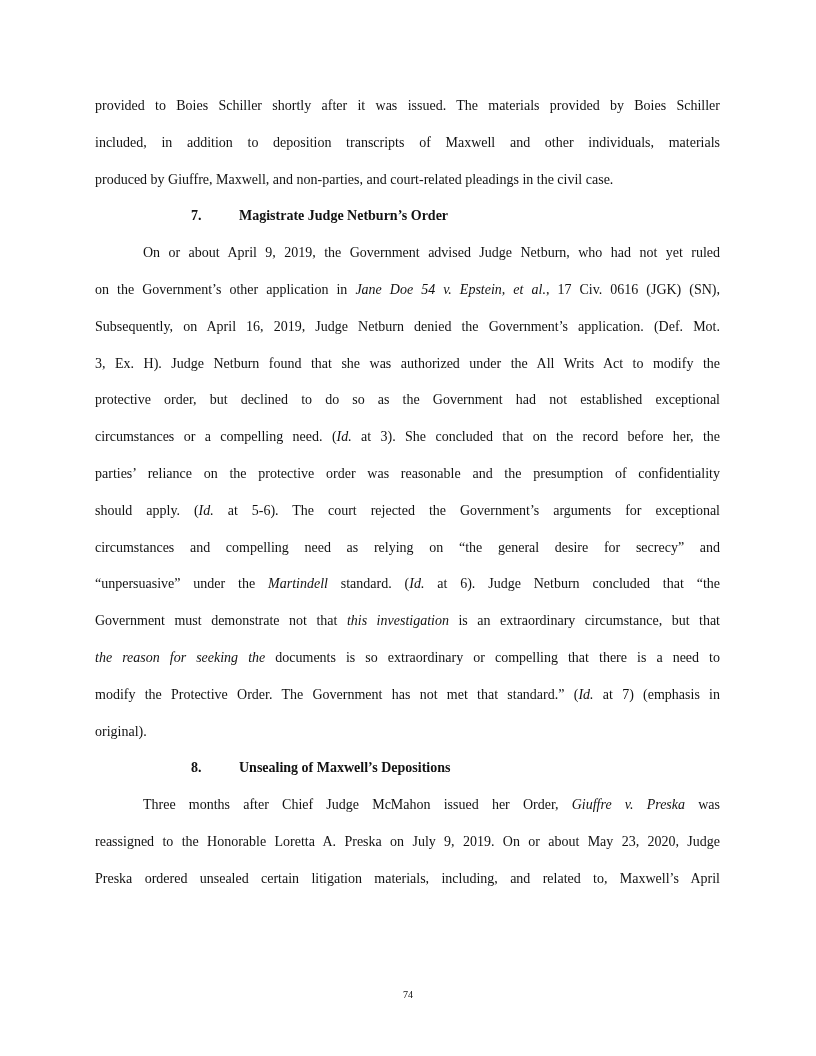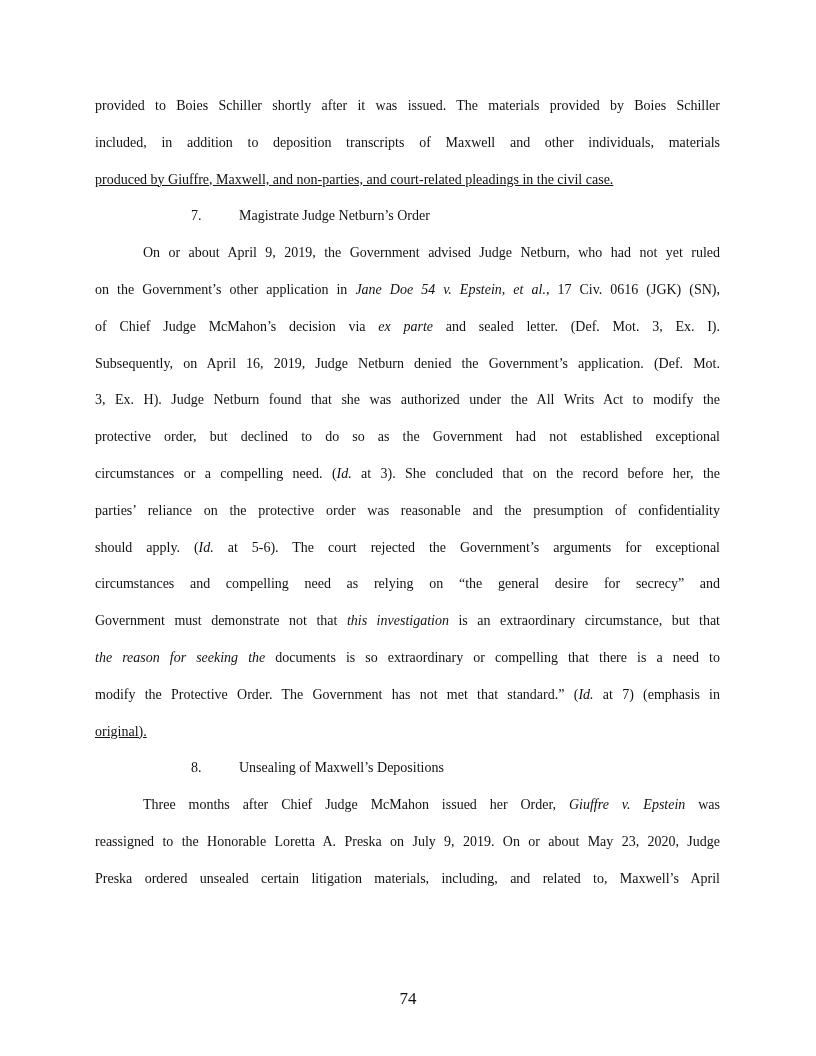--- a/index.html
+++ b/index.html
@@ -21,60 +21,59 @@
   .line {
     height: 36.8px;
     overflow: hidden;
     text-align: justify;
     text-align-last: justify;
     white-space: normal;
   }
   .line.last {
     text-align: center;
     text-align-last: left;
-    text-decoration: underline;
   }
   .line.indent { text-indent: 48px; }
   .italic { font-style: italic; }
   .heading {
     height: 36.8px;
     overflow: hidden;
-    font-weight: normal;
+    font-weight: bold;
     padding-left: 96px;
   }
   .hnum { display: inline-block; width: 48px; }
   .pagenum {
     position: absolute;
     top: 989px; left: 0;
     width: 816px;
     text-align: center;
-    font-size: 17px;
+    font-size: 10px;
   }
 </style>
 </head>
 <body>
 
 <div class="doc">
     <div class="line"><span>provided to Boies Schiller shortly after it was issued.  The materials provided by Boies Schiller</span></div>
     <div class="line"><span>included, in addition to deposition transcripts of Maxwell and other individuals, materials</span></div>
     <div class="line last"><span>produced by Giuffre, Maxwell, and non-parties, and court-related pleadings in the civil case.</span></div>
     <div class="heading"><span class="hnum">7.</span><span>Magistrate Judge Netburn’s Order</span></div>
     <div class="line indent"><span>On or about April 9, 2019, the Government advised Judge Netburn, who had not yet ruled</span></div>
     <div class="line"><span>on the Government’s other application in </span><span class="italic">Jane Doe 54 v. Epstein, et al.</span><span>, 17 Civ. 0616 (JGK) (SN),</span></div>
-    <div class="line"><span>of Chief Judge McMahon’s decision via </span><span class="italic">ex parte</span><span> and sealed letter.  (Def. Mot. 3, Ex. I).</span></div>
     <div class="line"><span>Subsequently, on April 16, 2019, Judge Netburn denied the Government’s application.  (Def. Mot.</span></div>
     <div class="line"><span>3, Ex. H).  Judge Netburn found that she was authorized under the All Writs Act to modify the</span></div>
     <div class="line"><span>protective order, but declined to do so as the Government had not established exceptional</span></div>
     <div class="line"><span>circumstances or a compelling need.  (</span><span class="italic">Id.</span><span> at 3).  She concluded that on the record before her, the</span></div>
     <div class="line"><span>parties’ reliance on the protective order was reasonable and the presumption of confidentiality</span></div>
     <div class="line"><span>should apply.  (</span><span class="italic">Id.</span><span> at 5-6).  The court rejected the Government’s arguments for exceptional</span></div>
     <div class="line"><span>circumstances and compelling need as relying on “the general desire for secrecy” and</span></div>
+    <div class="line"><span>“unpersuasive” under the </span><span class="italic">Martindell</span><span> standard.  (</span><span class="italic">Id.</span><span> at 6).  Judge Netburn concluded that “the</span></div>
     <div class="line"><span>Government must demonstrate not that </span><span class="italic">this investigation</span><span> is an extraordinary circumstance, but that</span></div>
     <div class="line"><span class="italic">the reason for seeking the</span><span> documents is so extraordinary or compelling that there is a need to</span></div>
     <div class="line"><span>modify the Protective Order.  The Government has not met that standard.”  (</span><span class="italic">Id.</span><span> at 7) (emphasis in</span></div>
     <div class="line last"><span>original).</span></div>
     <div class="heading"><span class="hnum">8.</span><span>Unsealing of Maxwell’s Depositions</span></div>
-    <div class="line indent"><span>Three months after Chief Judge McMahon issued her Order, </span><span class="italic">Giuffre v. Epstein</span><span> was</span></div>
+    <div class="line indent"><span>Three months after Chief Judge McMahon issued her Order, </span><span class="italic">Giuffre v. Preska</span><span> was</span></div>
     <div class="line"><span>reassigned to the Honorable Loretta A. Preska on July 9, 2019.  On or about May 23, 2020, Judge</span></div>
     <div class="line"><span>Preska ordered unsealed certain litigation materials, including, and related to, Maxwell’s April</span></div>
   </div>
 
 <div class="pagenum">74</div>
 
 </body></html>

